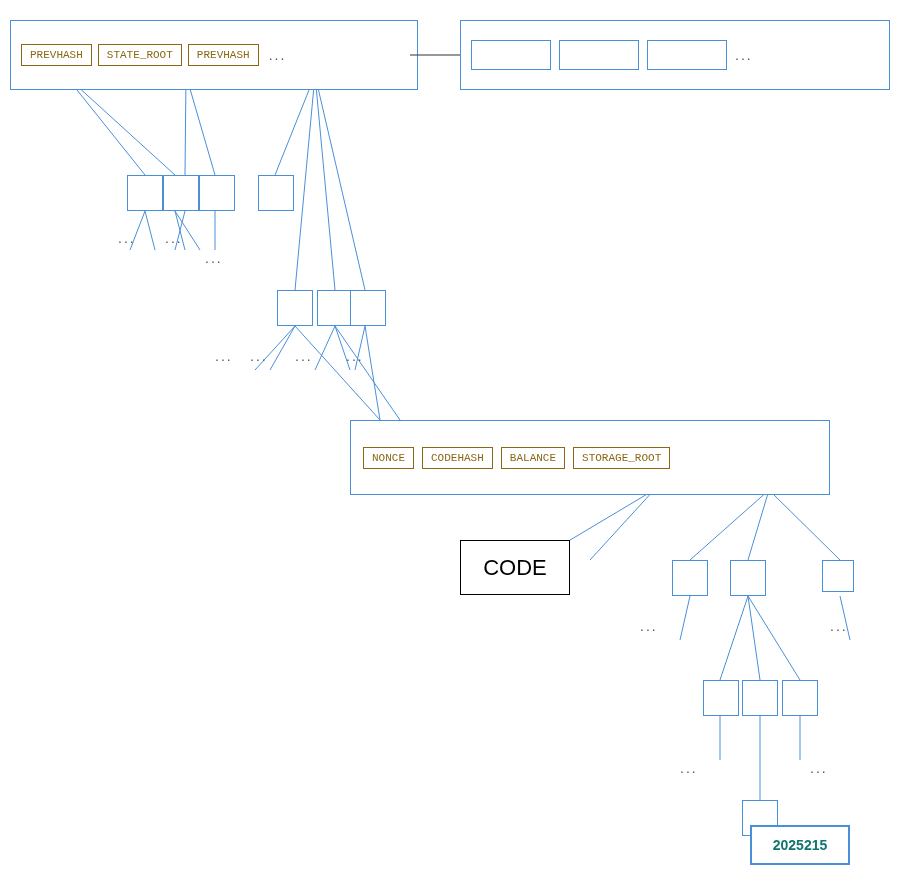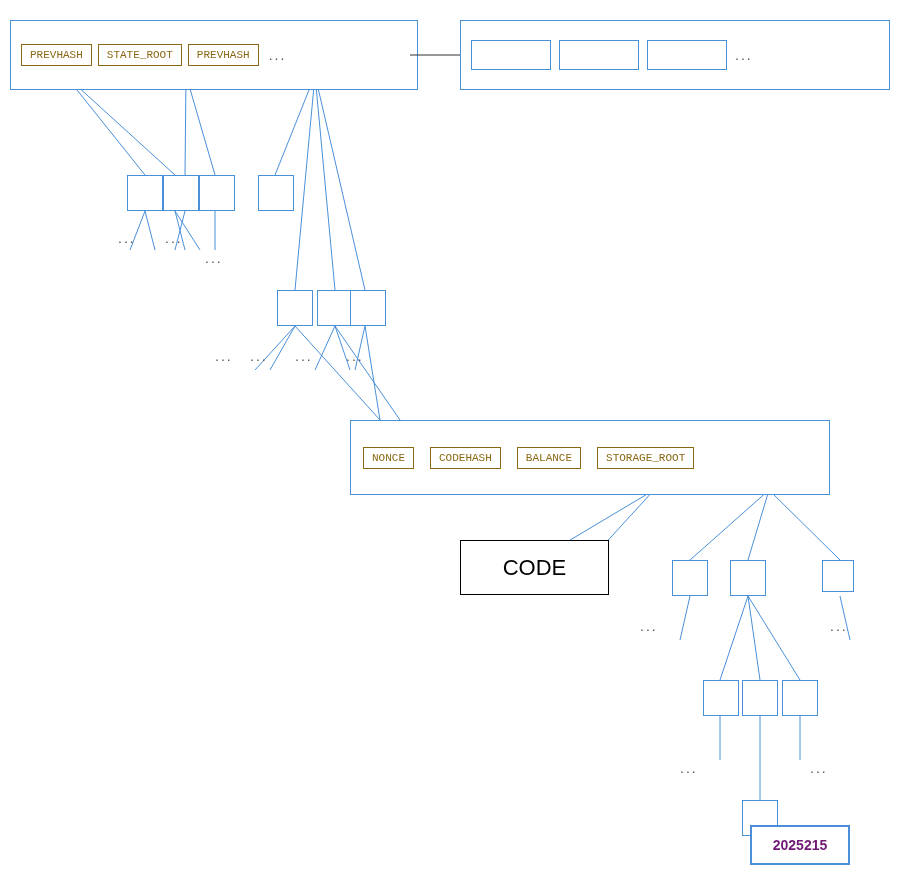--- a/index.html
+++ b/index.html
@@ -82,21 +82,21 @@
       width: 80px;
       height: 30px;
     }
     
     .account-box {
       position: absolute;
       border: 1.5px solid #4a90d9;
       background: #fff;
       display: flex;
       align-items: center;
-      gap: 16px;
+      gap: 8px;
       padding: 8px 12px;
     }
     .account-box .field {
       border: 1px solid #8b6914;
       padding: 4px 8px;
       font-family: 'Courier New', monospace;
       font-size: 11px;
       color: #8b6914;
     }
     
@@ -201,35 +201,35 @@
 <span class="dots" style="left:295px; top:348px;">...</span>
 <span class="dots" style="left:346px; top:348px;">...</span>
 
 <div class="account-box" style="left:350px; top:420px; width:480px; height:75px;">
   <div class="field">NONCE</div>
   <div class="field">CODEHASH</div>
   <div class="field">BALANCE</div>
   <div class="field">STORAGE_ROOT</div>
 </div>
 
-<div class="box box-code" style="left:460px; top:540px; width:149px; height:55px; font-size:22px; border:1px solid #000;">
+<div class="box box-code" style="left:460px; top:540px; width:110px; height:55px; font-size:22px; border:1px solid #000;">
   <span>CODE</span>
 </div>
 
 <div class="trie-node" style="left:672px; top:560px;"></div>
 <div class="trie-node" style="left:730px; top:560px;"></div>
 <div class="trie-node" style="left:822px; top:560px; width:32px; height:32px;"></div>
 
 <span class="dots" style="left:640px; top:618px;">...</span>
 <span class="dots" style="left:830px; top:618px;">...</span>
 
 <div class="trie-node" style="left:703px; top:680px;"></div>
 <div class="trie-node" style="left:742px; top:680px;"></div>
 <div class="trie-node" style="left:782px; top:680px;"></div>
 
 <span class="dots" style="left:680px; top:760px;">...</span>
 <span class="dots" style="left:810px; top:760px;">...</span>
 
 <div class="trie-node" style="left:742px; top:800px;"></div>
 
-<div class="box box-value" style="left:750px; top:825px; width:100px; height:40px; font-size:14px; font-weight:bold; color:#701a75; border:2px solid #4a90d9;">
+<div class="box box-value" style="left:750px; top:825px; width:100px; height:40px; font-size:14px; font-weight:bold; color:#0f766e; border:2px solid #4a90d9;">
   <span>2025215</span>
 </div>
 
 </body></html>

